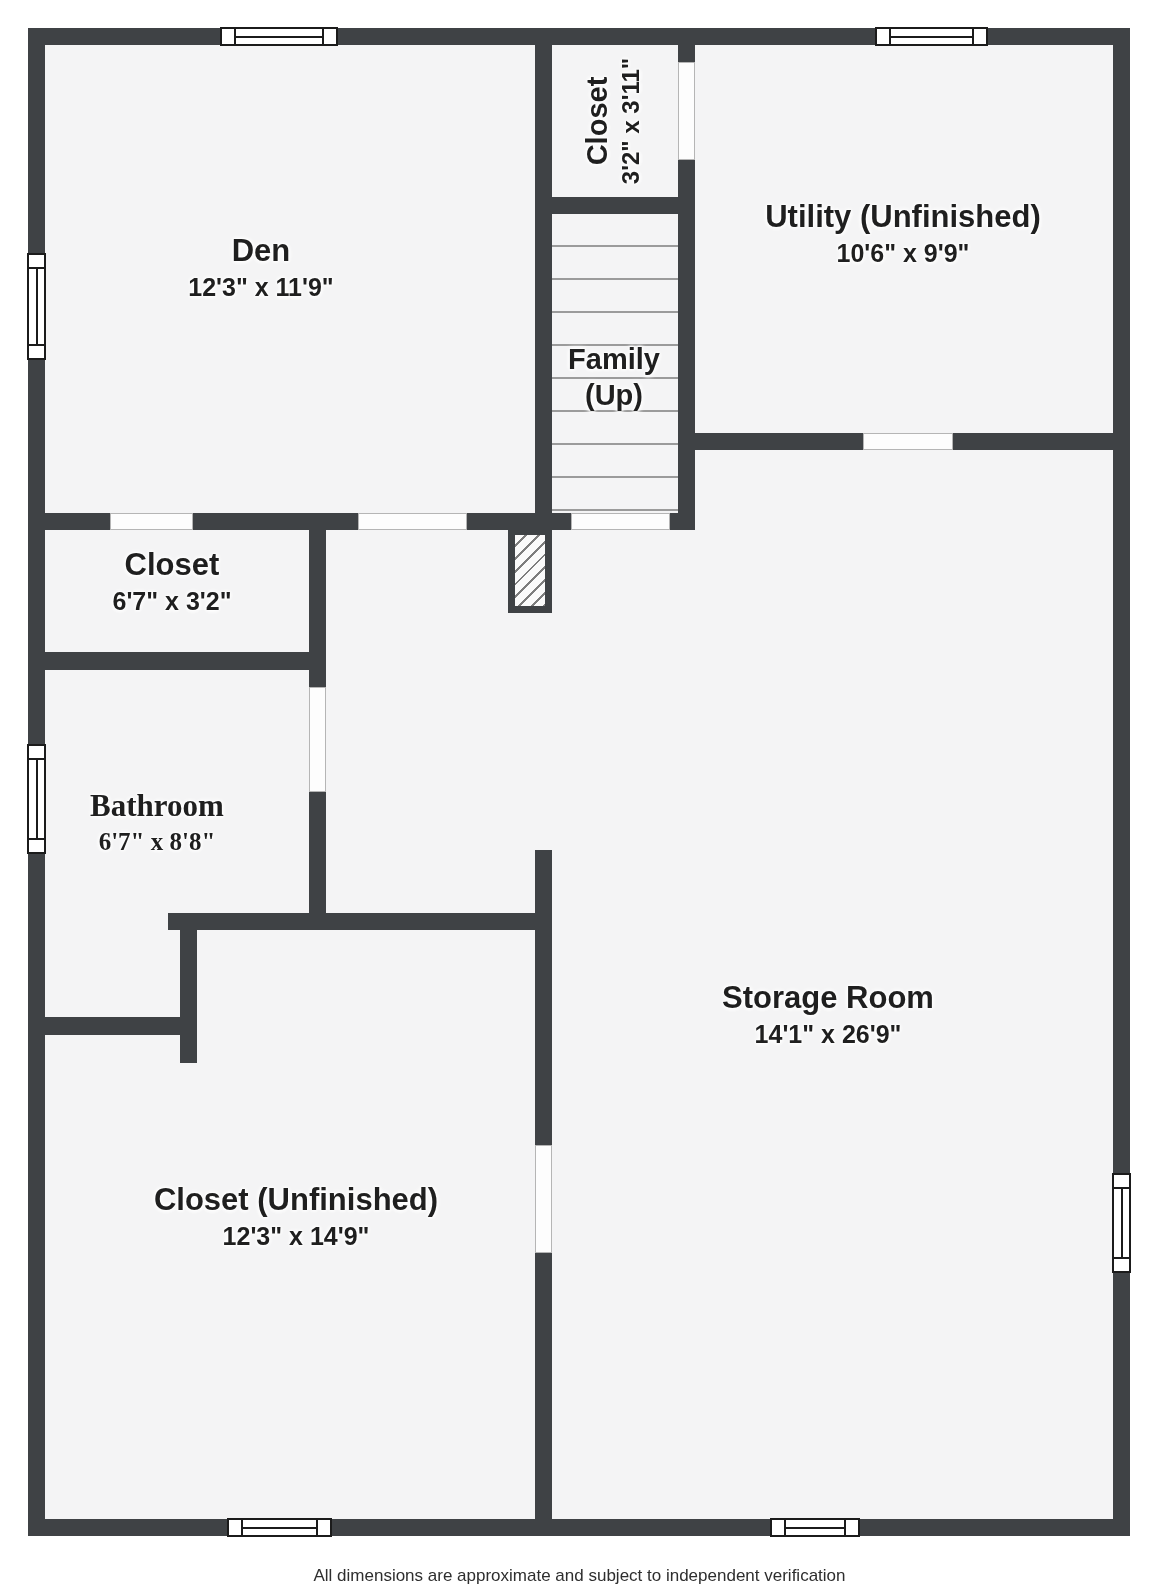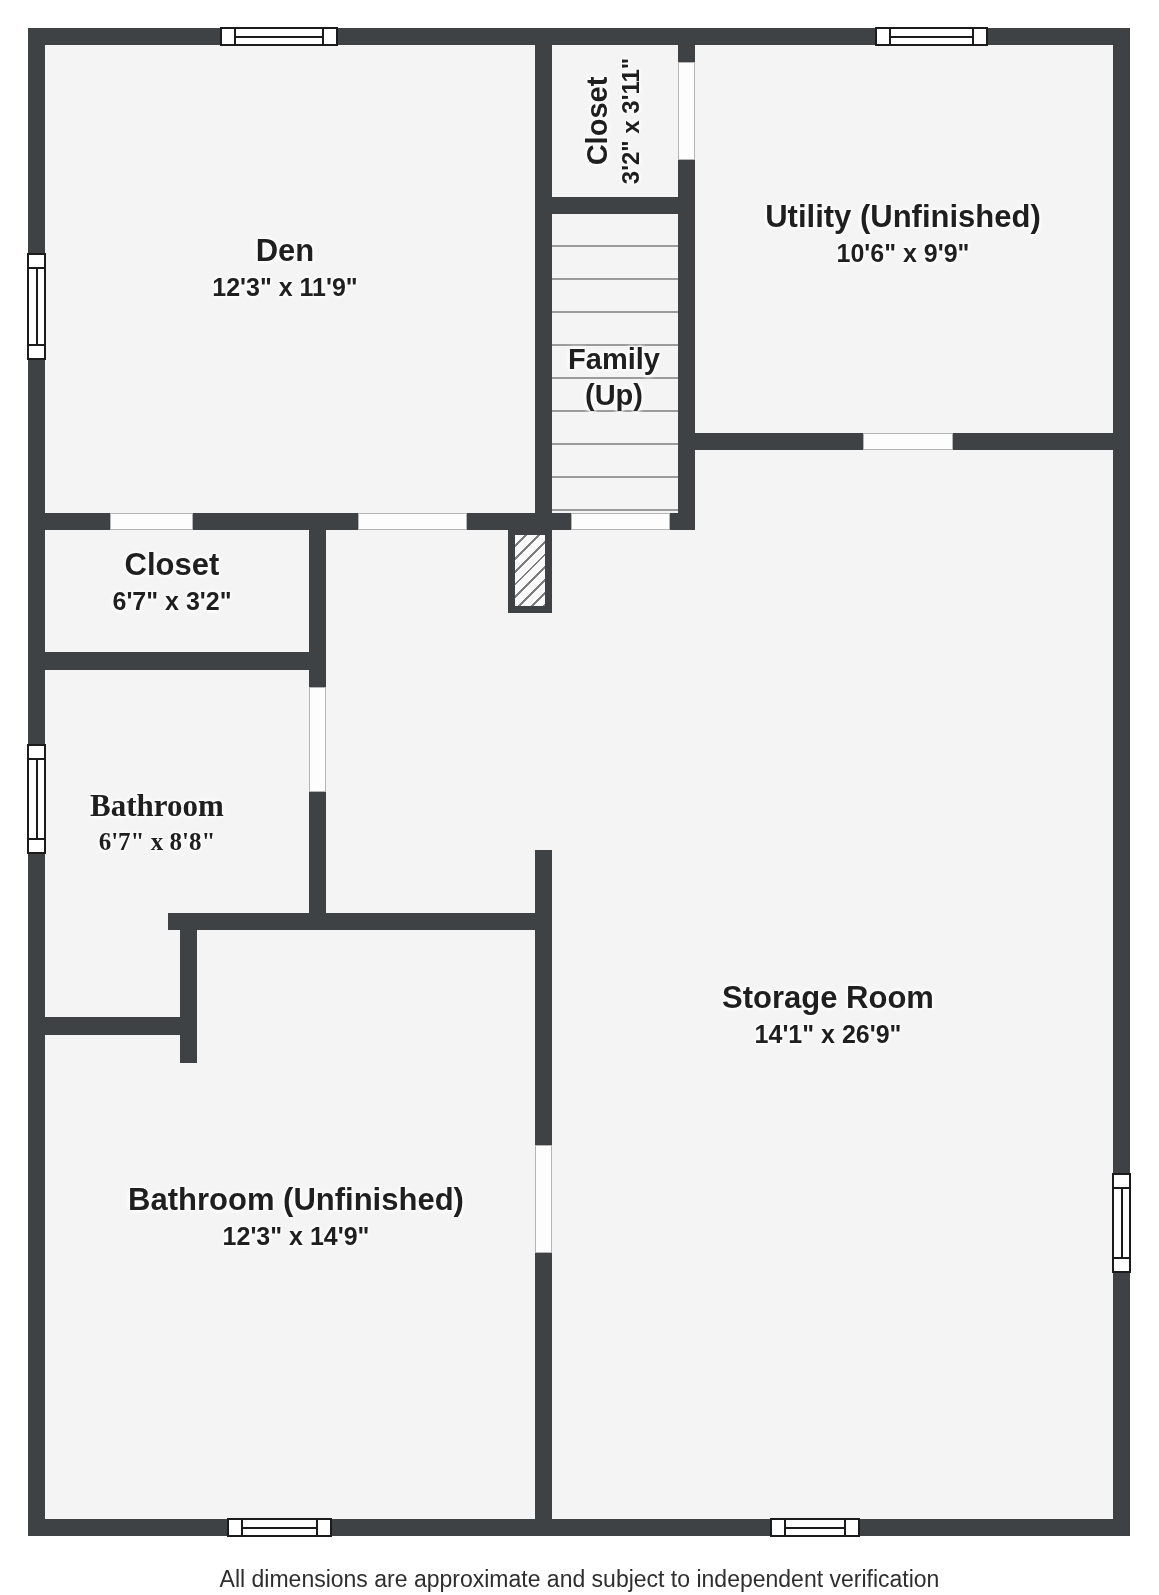--- a/index.html
+++ b/index.html
@@ -47,21 +47,21 @@
     text-align:center;color:#1f1f1f;white-space:nowrap;
     text-shadow:0 0 3px #fff,0 0 3px #fff,0 0 5px #fff,0 0 6px #fff,0 1px 4px #fff;
   }
   .room-label.rot{transform:translate(-50%,-50%) rotate(-90deg);}
   .room-title{font-size:31px;font-weight:700;line-height:38px;}
   .room-dims{font-size:25px;font-weight:700;line-height:34px;}
   .room-label.sm .room-title{font-size:29px;line-height:36px;}
   .room-label.sm .room-dims{font-size:24px;line-height:32px;}
   .footer{
     position:absolute;left:0;top:1566px;width:100%;
-    text-align:center;font-size:23px;color:#2e2e2e;
+    text-align:center;font-size:17px;color:#2e2e2e;
   }
 </style>
 </head>
 <body>
 
 <div class="canvas">
 
   <div class="floor"></div>
 
   <div class="wall" style="left:28px;top:28px;width:1102px;height:17px;"></div>
@@ -123,21 +123,21 @@
       <span class="pa"></span>
       <span class="pb"></span>
       <span class="mid"></span>
     </div>
   <div class="window win-h" style="left:770px;top:1518px;width:90px;height:19px;">
       <span class="pa"></span>
       <span class="pb"></span>
       <span class="mid"></span>
     </div>
 
-  <div class="room-label" style="left:261px;top:268px;margin-left:24px;">
+  <div class="room-label" style="left:261px;top:268px;">
     <div class="room-title">Den</div>
     <div class="room-dims">12'3" x 11'9"</div>
   </div>
 
   <div class="room-label rot sm" style="left:613px;top:121px;">
     <div class="room-title">Closet</div>
     <div class="room-dims">3'2" x 3'11"</div>
   </div>
 
   <div class="room-label" style="left:903px;top:234px;">
@@ -159,19 +159,19 @@
     <div class="room-title">Bathroom</div>
     <div class="room-dims">6'7" x 8'8"</div>
   </div>
 
   <div class="room-label" style="left:828px;top:1015px;">
     <div class="room-title">Storage Room</div>
     <div class="room-dims">14'1" x 26'9"</div>
   </div>
 
   <div class="room-label" style="left:296px;top:1217px;">
-    <div class="room-title">Bathroom (Unfinished)</div>
+    <div class="room-title">Closet (Unfinished)</div>
     <div class="room-dims">12'3" x 14'9"</div>
   </div>
 
   <div class="footer">All dimensions are approximate and subject to independent verification</div>
 
 </div>
 
 </body></html>

